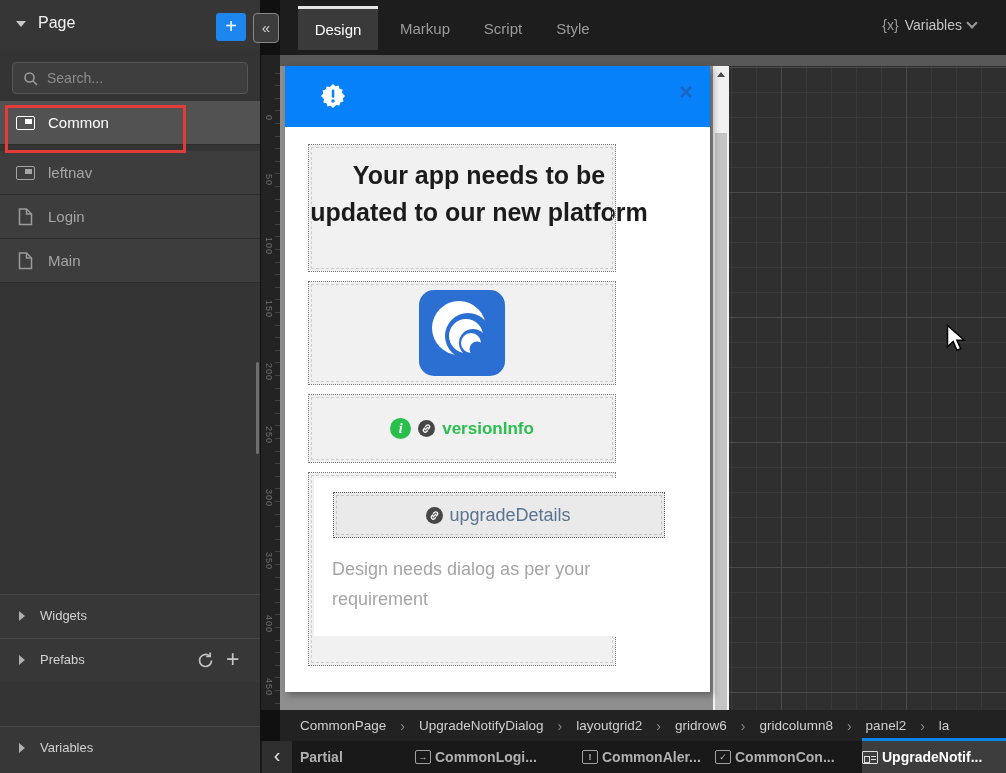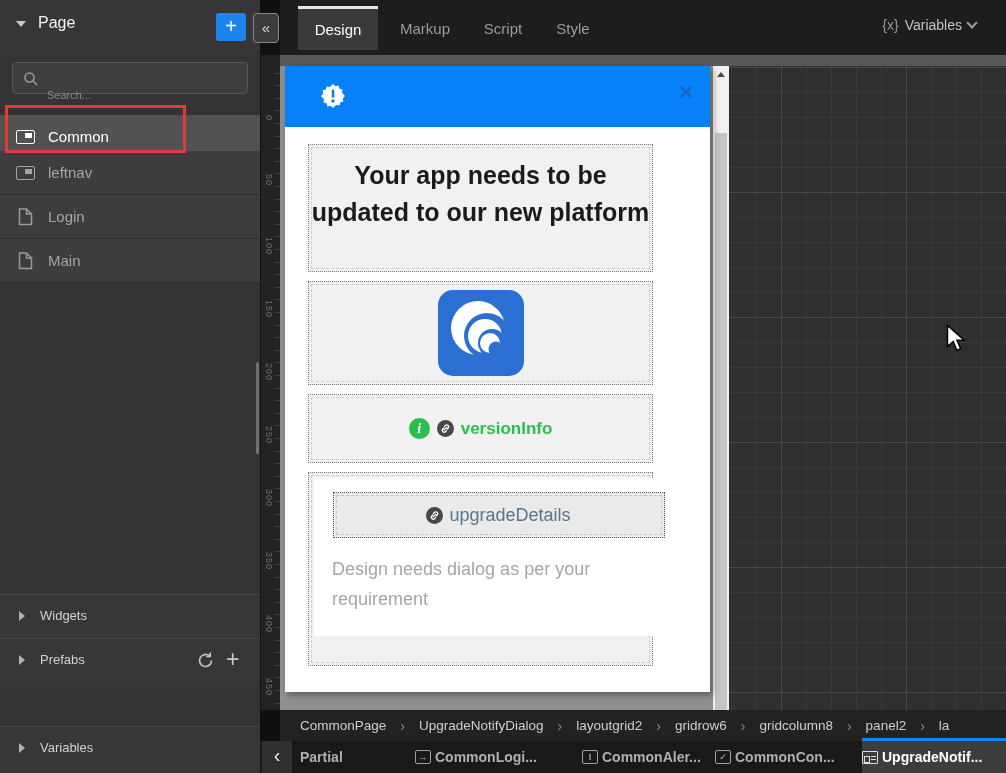--- a/index.html
+++ b/index.html
@@ -14,21 +14,21 @@
       border-left:5px solid transparent;border-right:5px solid transparent;border-top:6px solid #c8c8c8;}
   .sb-title{position:absolute;left:38px;top:14px;font-size:16px;color:#f2f2f2;}
   .add-btn{position:absolute;left:216px;top:13px;width:30px;height:28px;background:#1d86ee;border-radius:3px;
       color:#fff;font-size:20px;line-height:26px;text-align:center;cursor:pointer;}
   .collapse-btn{position:absolute;left:253px;top:13px;width:26px;height:30px;background:#3c3c3c;
       border:1px solid #888;border-radius:4px;color:#d5d5d5;font-size:15px;line-height:27px;text-align:center;z-index:12;}
   .search-box{position:absolute;left:12px;top:62px;width:236px;height:32px;background:#3e3e3e;
       border:1px solid #565656;border-radius:4px;}
   .search-box svg{position:absolute;left:10px;top:8px;}
   .search-input{position:absolute;left:32px;top:1px;width:196px;height:28px;background:transparent;border:none;outline:none;
-      color:#bdbdbd;font-size:11px;font-family:"Liberation Sans",sans-serif;margin-top:17px;}
+      color:#bdbdbd;font-size:14px;font-family:"Liberation Sans",sans-serif;}
   .search-input::placeholder{color:#8d8d8d;}
 
   .page-row{position:absolute;left:0;width:260px;height:44px;background:#3d3d3d;border-bottom:1px solid #2d2d2d;color:#a5a5a5;}
   .page-row.sel{background:#525252;color:#fff;}
   .page-label{position:absolute;left:48px;top:13px;font-size:15px;}
   .partial-icon{position:absolute;left:16px;top:15px;width:19px;height:14px;border:1.5px solid currentColor;border-radius:2px;}
   .partial-icon::after{content:"";position:absolute;right:2px;top:2px;width:7px;height:5px;background:currentColor;}
   .page-icon{position:absolute;left:18px;top:13px;}
   .red-highlight{position:absolute;left:5px;top:105px;width:181px;height:48px;border:3px solid #e23b39;z-index:6;}
   .sb-mini-scroll{position:absolute;left:256px;top:362px;width:3px;height:92px;background:#6f6f6f;border-radius:2px;}
@@ -75,21 +75,21 @@
   .vscroll-up::after{content:"";position:absolute;left:4px;top:6px;width:0;height:0;
       border-left:4px solid transparent;border-right:4px solid transparent;border-bottom:5px solid #4a4a4a;}
   .vscroll-thumb{position:absolute;left:2px;top:67px;width:12px;height:577px;background:#c4c4c4;}
 
   
   .dialog{position:absolute;left:5px;top:11px;width:425px;height:626px;background:#fff;box-shadow:3px 3px 7px rgba(0,0,0,.35);}
   .dlg-header{position:absolute;left:0;top:0;width:425px;height:61px;background:#0781f9;}
   .dlg-badge{position:absolute;left:36px;top:18px;width:24px;height:24px;}
   .dlg-title{position:absolute;left:67px;top:18px;color:#fff;font-size:19px;}
   .dlg-close{position:absolute;right:17px;top:12px;color:#1b65c1;font-size:24px;font-weight:bold;cursor:pointer;}
-  .wbox{position:absolute;left:23px;width:345px;background:#f1f1f1;border:1px dotted #787878;}
+  .wbox{position:absolute;left:23px;width:308px;background:#f1f1f1;border:1px dotted #787878;}
   .wbox::before{content:"";position:absolute;inset:2px;border:1px dashed #cdcdcd;pointer-events:none;}
   .dlg-heading{width:340px;margin:12px auto 0;text-align:center;font-size:25px;font-weight:bold;color:#1b1b1b;line-height:37px;}
   .logo-wrap{display:flex;justify-content:center;align-items:center;height:100%;}
   .vrow{display:flex;justify-content:center;align-items:center;height:100%;gap:7px;}
   .info-icon{width:21px;height:21px;border-radius:50%;background:#2abf4d;color:#fff;
       font-family:"Liberation Serif",serif;font-style:italic;font-weight:bold;font-size:14px;
       display:flex;align-items:center;justify-content:center;}
   .bind-badge{width:17px;height:17px;border-radius:50%;background:#474747;display:flex;align-items:center;justify-content:center;}
   .vlabel{font-size:17px;font-weight:bold;color:#2abf4d;}
   .panel-inner{position:absolute;left:5px;top:5px;width:369px;height:158px;background:#fff;}
@@ -134,21 +134,21 @@
     </div>
 
     <div class="search-box">
       <svg width="16" height="16" viewBox="0 0 16 16">
         <circle cx="6.5" cy="6.5" r="4.5" fill="none" stroke="#9a9a9a" stroke-width="1.6"></circle>
         <line x1="10" y1="10" x2="14" y2="14" stroke="#9a9a9a" stroke-width="1.6"></line>
       </svg>
       <input class="search-input" placeholder="Search..." style="">
     </div>
 
-    <div class="page-row sel" style="top:115px">
+    <div class="page-row sel" style="top:101px">
       <span class="partial-icon"></span>
       <span class="page-label">Common</span>
     </div>
     <div class="page-row" style="top:151px">
       <span class="partial-icon"></span>
       <span class="page-label">leftnav</span>
     </div>
     <div class="page-row" style="top:195px">
       <svg class="page-icon" width="15" height="18" viewBox="0 0 15 18">
         <path d="M1.5 1h7l5 5v10.5h-12z" fill="none" stroke="#9a9a9a" stroke-width="1.5"></path>

